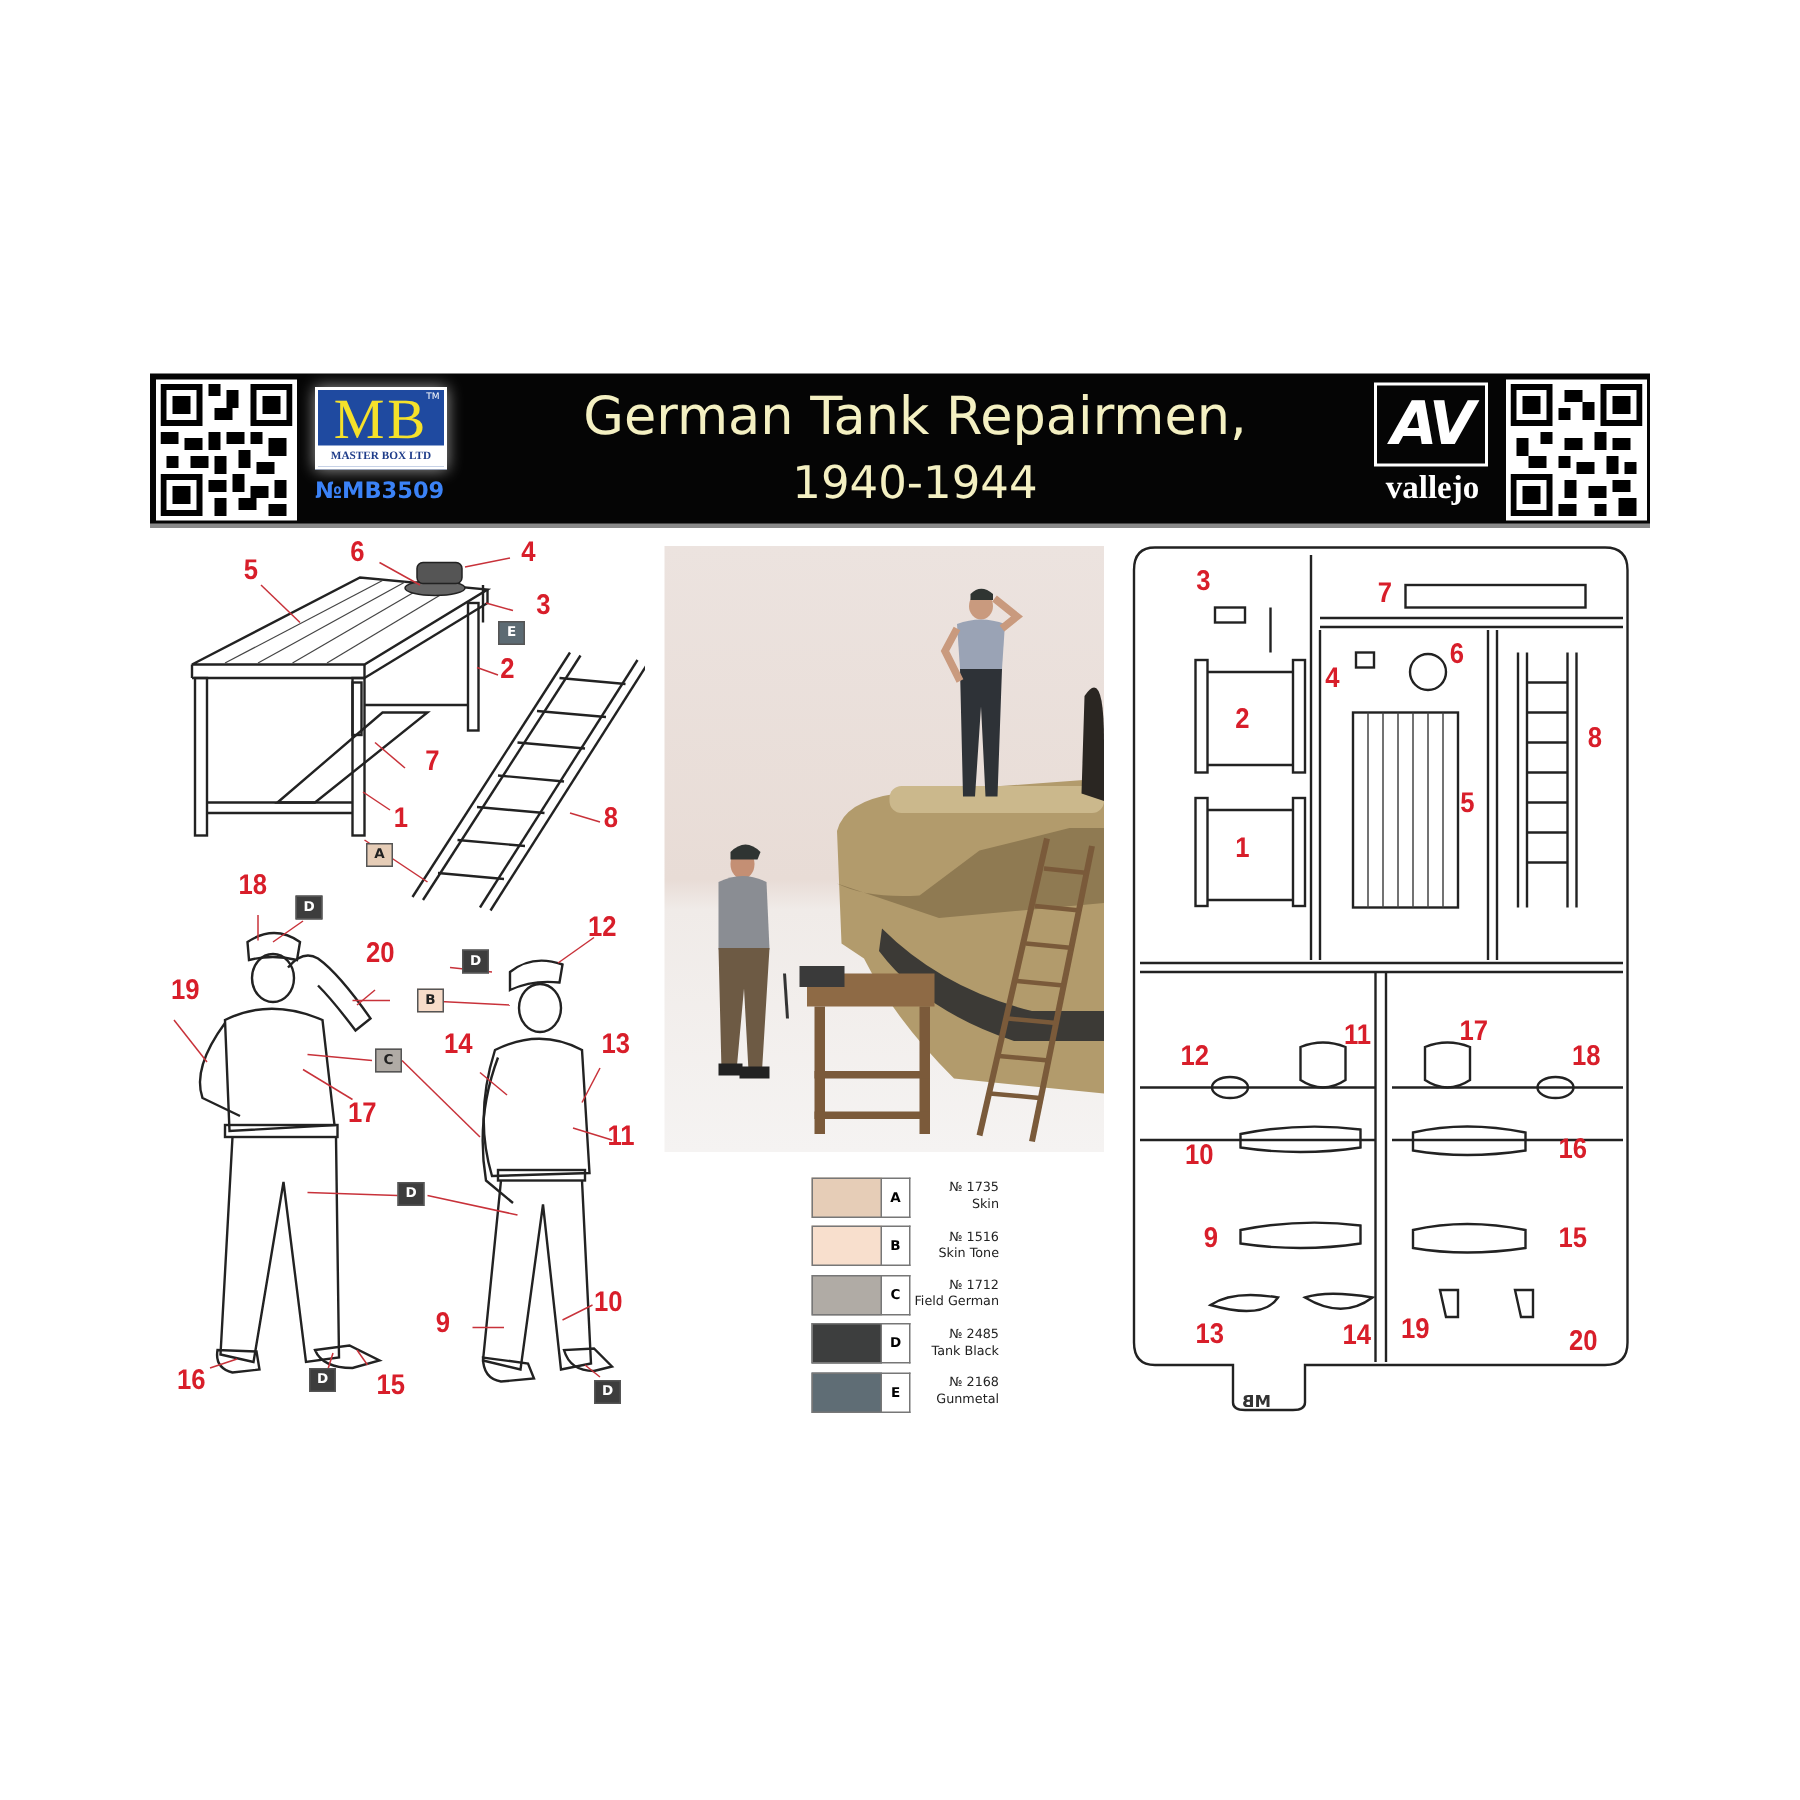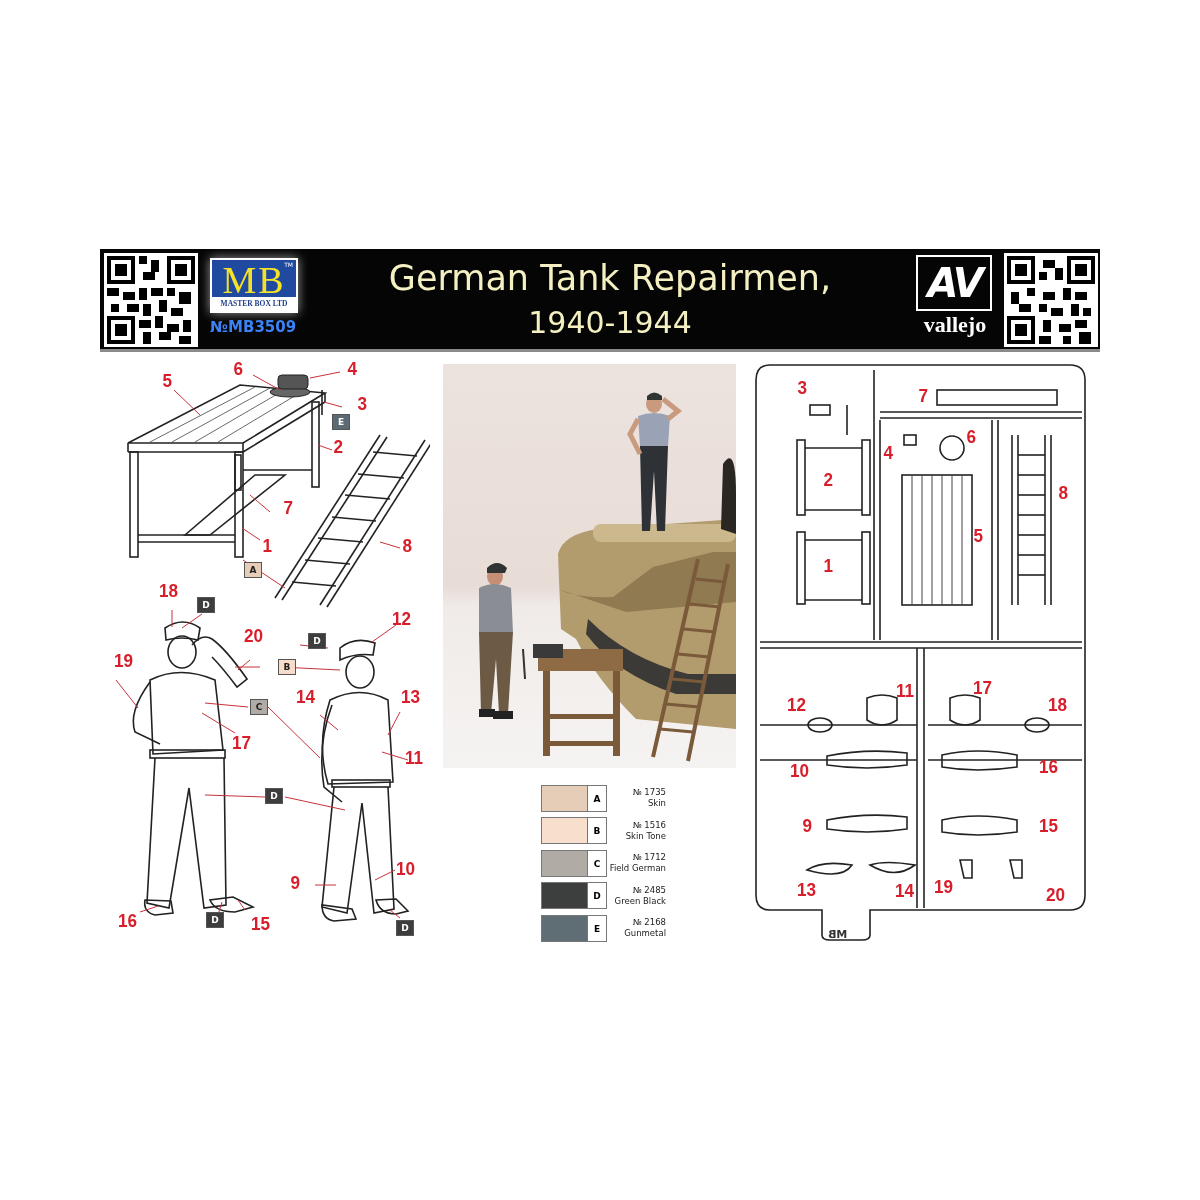--- a/index.html
+++ b/index.html
@@ -333,21 +333,21 @@
     <div class="sw-text">
         <div>№ 1712</div>
         <div>Field German</div>
       </div>
   </div>
   <div class="sw-row">
     <div class="sw-color" style="background:#3d3e3e"></div>
     <div class="sw-letter">D</div>
     <div class="sw-text">
         <div>№ 2485</div>
-        <div>Green Black</div>
+        <div>Tank Black</div>
       </div>
   </div>
   <div class="sw-row">
     <div class="sw-color" style="background:#5f6d75"></div>
     <div class="sw-letter">E</div>
     <div class="sw-text">
         <div>№ 2168</div>
         <div>Gunmetal</div>
       </div>
   </div>

